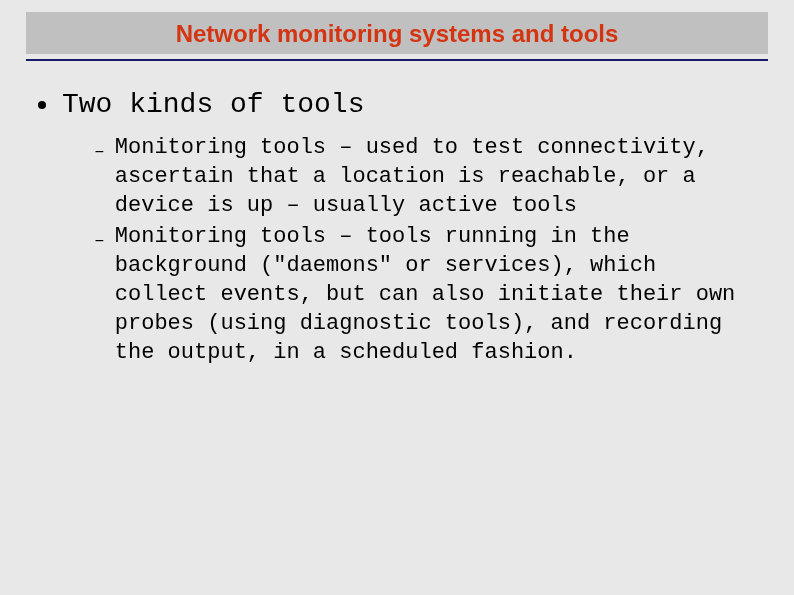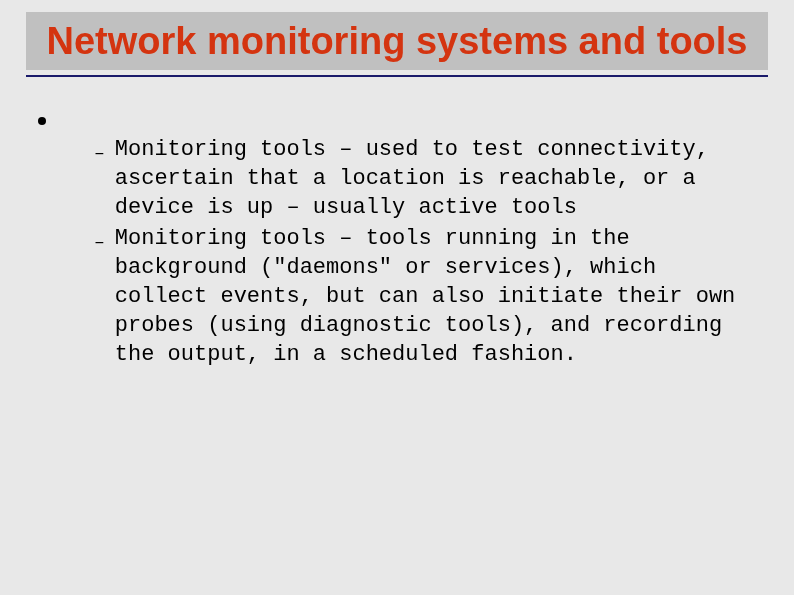--- a/index.html
+++ b/index.html
@@ -14,21 +14,21 @@
     background: #c0c0c0;
     width: 742px;
     margin: 12px auto 0 auto;
     padding: 8px 10px 6px 10px;
     text-align: center;
   }
   .title-bar h1 {
     color: #d43410;
     font-family: Arial, Helvetica, sans-serif;
     font-weight: bold;
-    font-size: 38px;
+    font-size: 24px;
     line-height: 1.15;
   }
   .hr-line {
     width: 742px;
     height: 2px;
     background: #1a1a6a;
     margin: 5px auto 0 auto;
   }
   .content {
     margin: 26px 36px 0 36px;
@@ -83,20 +83,21 @@
 <body>
 
 <div class="title-bar">
   <h1>Network monitoring systems and tools</h1>
 </div>
 <div class="hr-line"></div>
 
 <div class="content">
   <div class="level1">
     <span class="bullet-disc"></span>
+    <span class="level1-text">Two kinds of tools</span>
   </div>
   <div class="level2-list">
     <div class="level2">
       <span class="dash">–</span>
       <span class="level2-text">Monitoring tools – used to test connectivity, ascertain that a location is reachable, or a device is up – usually active tools</span>
     </div>
     <div class="level2">
       <span class="dash">–</span>
       <span class="level2-text">Monitoring tools – tools running in the background ("daemons" or services), which collect events, but can also initiate their own probes (using diagnostic tools), and recording the output, in a scheduled fashion.</span>
     </div>

